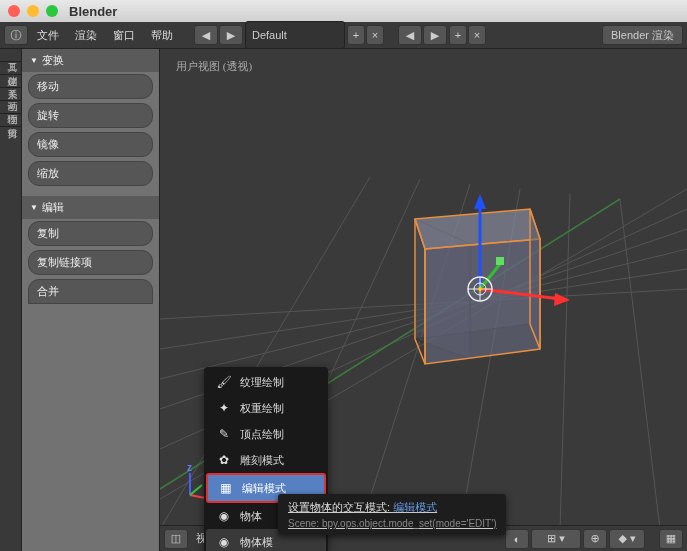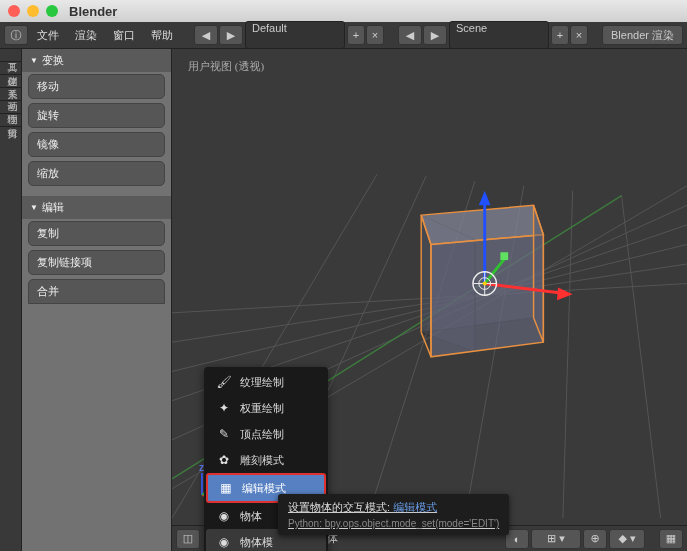--- a/index.html
+++ b/index.html
@@ -10,33 +10,33 @@
 .tbtn { width: 12px; height: 12px; border-radius: 50%; }
 .tbtn.red { background: #ff5f57; } .tbtn.yel { background: #febc2e; } .tbtn.grn { background: #28c840; }
 .tname { color: #333; font-weight: 600; font-size: 13px; margin-left: 4px; }
 
 
 .menubar { height: 27px; background: #393939; border-bottom: 1px solid #222; display: flex; align-items: center; padding: 0 4px; gap: 2px; }
 .iconbtn { width: 24px; height: 20px; background: #555; border: 1px solid #333; border-radius: 3px; display: flex; align-items: center; justify-content: center; cursor: pointer; font-size: 11px; }
 .menutext { padding: 0 7px; cursor: pointer; color: #ddd; }
 .spacer { flex: 0 0 6px; }
 .layoutctl { display: flex; gap: 1px; margin-left: 4px; }
-.selbox { background: #333; border: 1px solid #222; border-radius: 3px; height: 28px; padding: 0 6px; display: flex; min-width: 100px; }
+.selbox { background: #333; border: 1px solid #222; border-radius: 3px; height: 28px; padding: 0 6px; display: flex; align-items: center; min-width: 100px; }
 .plusx { display: flex; gap: 1px; }
 .plusx .iconbtn { width: 18px; }
 .renderbtn { background: #555; border: 1px solid #333; border-radius: 3px; height: 20px; padding: 0 8px; display: flex; align-items: center; margin-left: auto; }
 
 
 .main { display: flex; height: 502px; }
 .leftcol { width: 22px; background: #393939; border-right: 1px solid #222; display: flex; flex-direction: column; }
 .ltab { writing-mode: vertical-rl; text-align: center; padding: 6px 2px; font-size: 10px; border-bottom: 1px solid #222; cursor: pointer; color: #bbb; }
-.toolpanel { width: 150px; background: #727272; border-right: 1px solid #222; display: flex; flex-direction: column; }
+.toolpanel { width: 138px; background: #727272; border-right: 1px solid #222; display: flex; flex-direction: column; }
 .phead { background: #5a5a5a; padding: 4px 8px; color: #eee; font-size: 11px; display: flex; align-items: center; }
 .phead::before { content: '▼'; font-size: 8px; margin-right: 4px; }
-.pitem { background: #565656; margin: 2px 6px; padding: 4px 8px; border-radius: 5px; border: 1px solid #444; cursor: pointer; color: #eee; }
+.pitem { background: #565656; margin: 2px 6px; padding: 4px 8px; border-radius: 11px; border: 1px solid #444; cursor: pointer; color: #eee; }
 .ophead { background: #626262; padding: 4px 8px; color: #eee; display: flex; justify-content: space-between; }
 .ophead::before { content: '▶'; font-size: 8px; margin-right: 4px; }
 .ophead .grip { letter-spacing: -2px; color: #888; }
 
 
 .viewport { flex: 1; background: #3a3a3a; position: relative; overflow: hidden; }
 .vplabel { position: absolute; top: 10px; left: 16px; color: #aaa; font-family: Liberation Serif, serif; }
 .gridfloor { position: absolute; inset: 0; }
 
 
@@ -85,23 +85,20 @@
     </div>
   <div class="plusx">
     <div class="iconbtn">+</div>
     <div class="iconbtn">×</div>
   </div>
   <div class="spacer"></div>
   <div class="layoutctl">
     <div class="iconbtn">◀</div>
     <div class="iconbtn">▶</div>
   </div>
-  <div class="selbox">
-      <span>Scene</span>
-    </div>
   <div class="plusx">
     <div class="iconbtn">+</div>
     <div class="iconbtn">×</div>
   </div>
   <div class="renderbtn">
       <span>Blender 渲染</span>
     </div>
 </div>
 
 <div class="main">
@@ -238,14 +235,14 @@
   <div class="mitem" style="background:#393939;width:auto;">
     <span class="mico">◉</span>
     <span>物体模</span>
   </div>
 </div>
 
 <div class="tooltip">
   <div class="ttitle">
     <span>设置物体的交互模式: </span><span class="ttmode">编辑模式</span>
   </div>
-  <div class="ttpy">Python: bpy.ops.object.mode_set(mode='EDIT')</div>
+  <div class="ttpy">Scene: bpy.ops.object.mode_set(mode='EDIT')</div>
 </div>
 
 </body></html>

